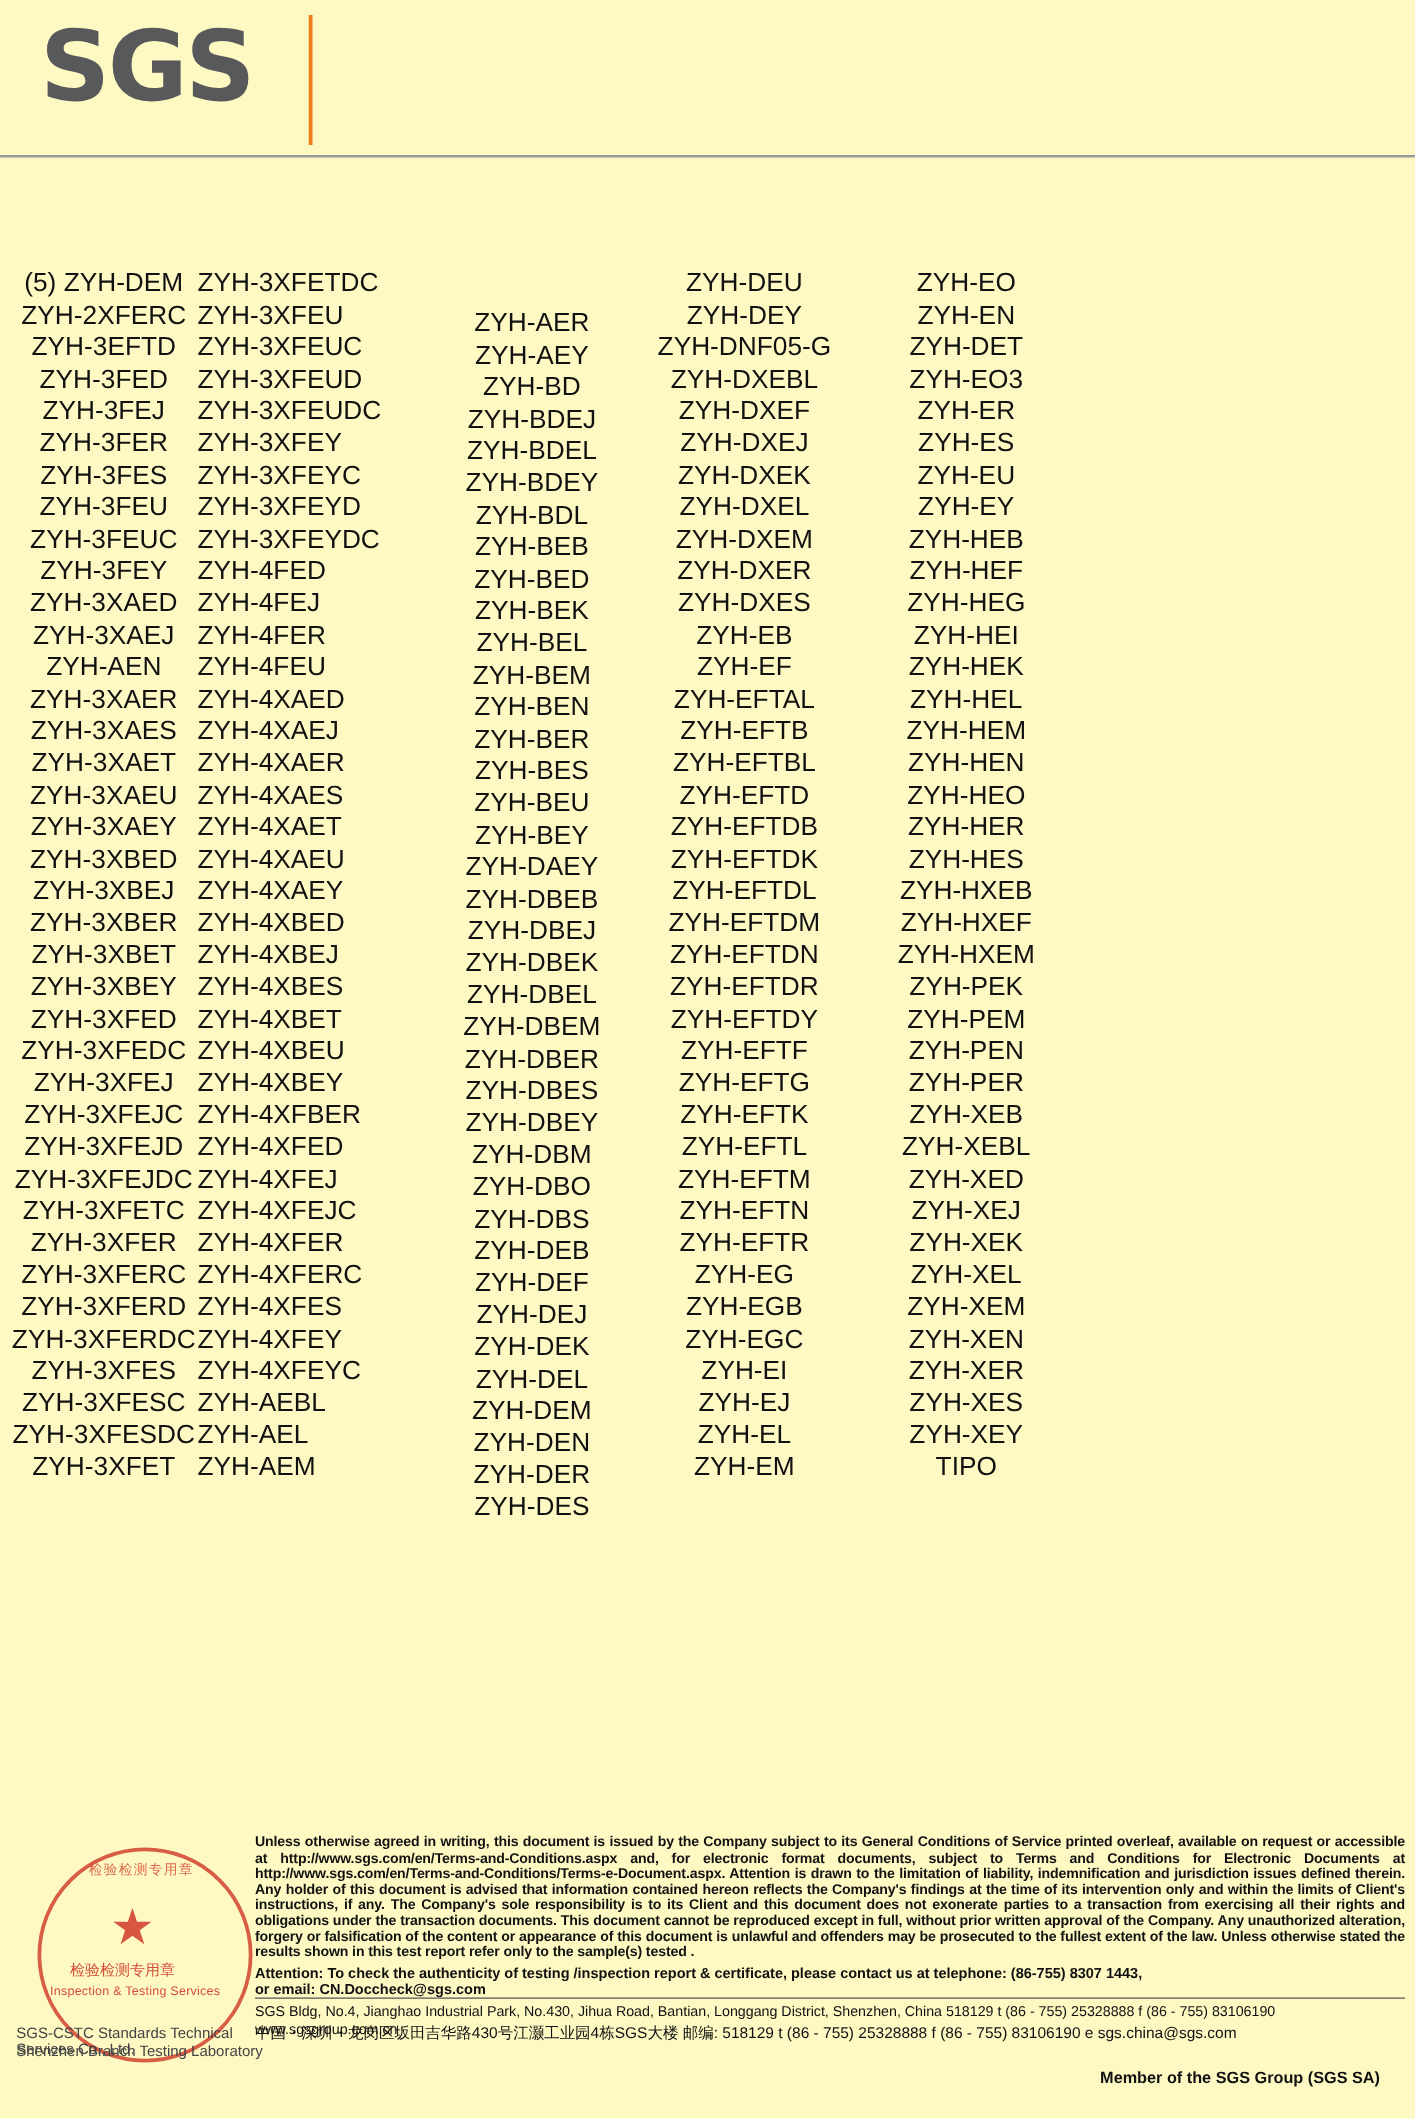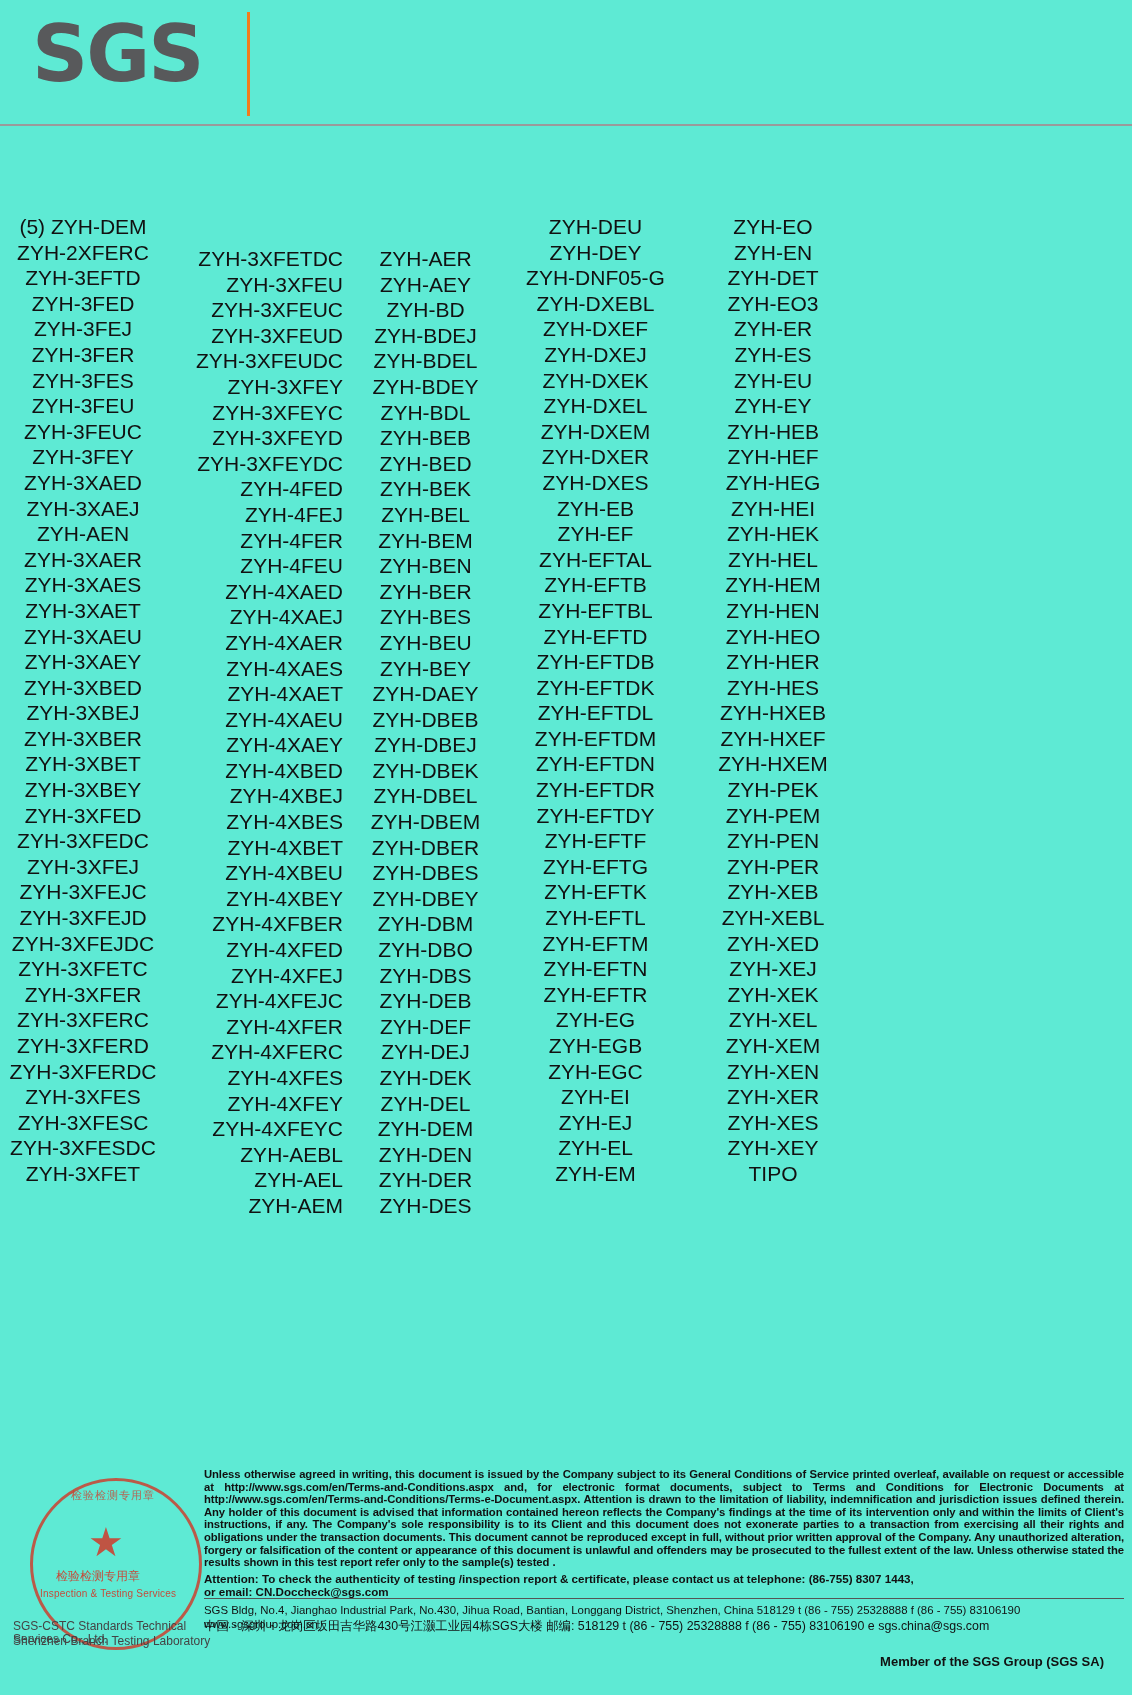--- a/index.html
+++ b/index.html
@@ -8,21 +8,21 @@
     background: #ffffff;
   }
   body {
     font-family: "Liberation Sans", sans-serif;
     color: #111;
   }
   .page {
     position: relative;
     width: 1132px;
     height: 1695px;
-    background: #5eead4;
+    background: #fef9c3;
     overflow: hidden;
   }
   
   .logo-wrap {
     position: absolute;
     left: 32px;
     top: 8px;
     width: 230px;
     height: 100px;
   }
@@ -107,21 +107,21 @@
     color: #111;
     vertical-align: top;
   }
   .c0 { width: 150px; text-align: left; padding-left: 0px; }
   .c1 { width: 185px; text-align: left; padding-left: 0px; }
   .c2 { width: 165px; text-align: left; }
   .c3 { width: 175px; text-align: left; }
   .c4 { width: 180px; text-align: left; }
   
   .code-row .c0 { text-align: center; }
-  .code-row .c1 { text-align: right; margin-top: 32px; }
+  .code-row .c1 { text-align: left; }
   .code-row .c2 { text-align: center; margin-top: 32px; }
   .code-row .c3 { text-align: center; }
   .code-row .c4 { text-align: center; }
   .footer {
     position: absolute;
     left: 0;
     top: 1440px;
     width: 1132px;
     height: 255px;
   }

